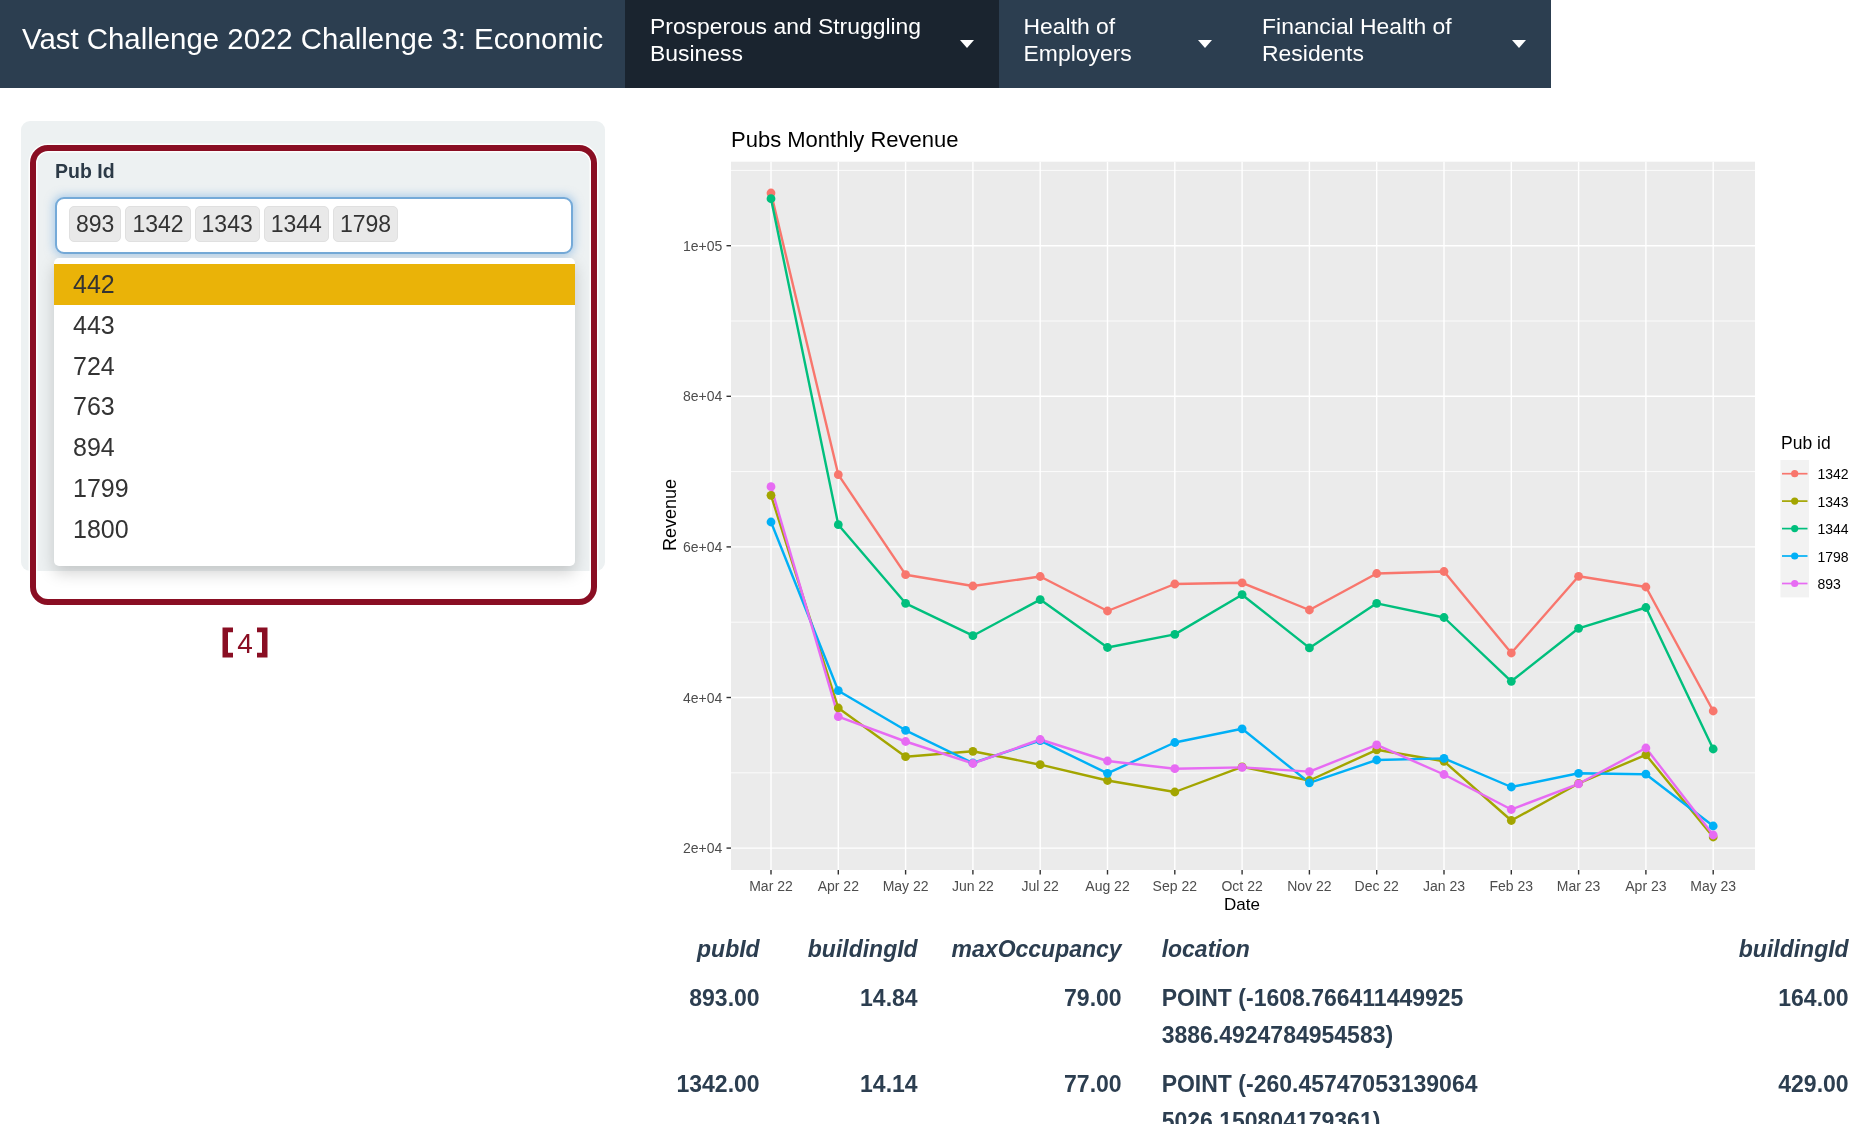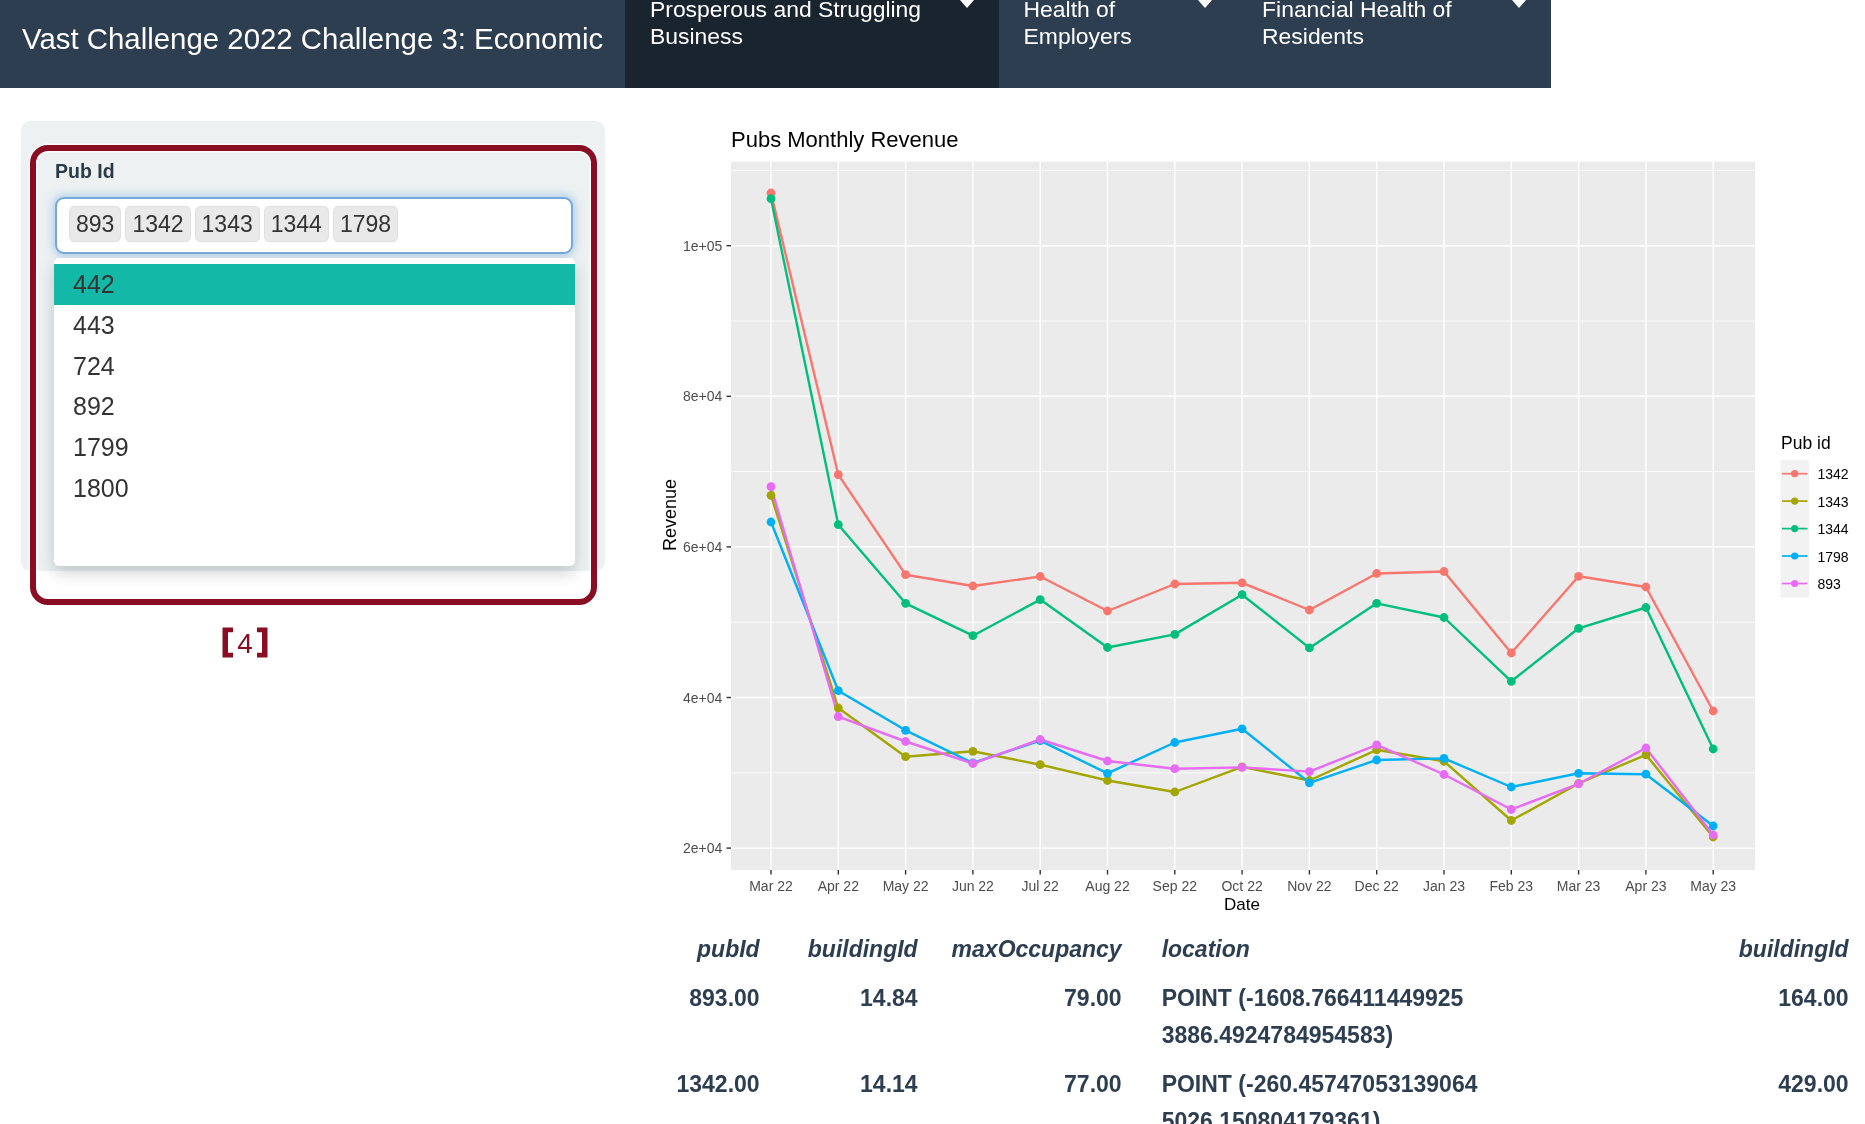--- a/index.html
+++ b/index.html
@@ -2,21 +2,21 @@
 <html><head>
 <meta charset="utf-8">
 <style>
 * { margin:0; padding:0; box-sizing:border-box; }
 html,body { width:1865px; height:1124px; overflow:hidden; background:#fff;
   font-family:"Liberation Sans", sans-serif; }
 .navbar { position:absolute; left:0; top:0; width:1551px; height:88px; background:#2c3e50; }
 .brand { position:absolute; left:22px; top:0; height:88px; display:flex; align-items:center;
   font-size:29.4px; color:#ffffff; transform:translateY(-5px); }
 .nav { position:absolute; left:625px; top:0; height:88px; display:flex; }
-.nav a { display:flex; align-items:flex-start; padding:0 25px; font-size:22.9px; color:#ffffff;
+.nav a { display:flex; align-items:center; padding:0 25px; font-size:22.9px; color:#ffffff;
   text-decoration:none; }
 .nav a span { transform:translateY(-4px); display:inline-block; }
 .nav a.active { background:#1a242f; }
 .nav a span.caret { display:inline-block; width:0; height:0; border-left:7.5px solid transparent;
   border-right:7.5px solid transparent; border-top:8px solid #fff; margin-left:9px;
   transform:none; }
 .well { position:absolute; left:21px; top:121px; width:584px; height:450px;
   background:#edf1f2; border-radius:9px; }
 .redbox { position:absolute; left:29.5px; top:144.5px; width:567px; height:460px;
   border:6px solid #8a0e23; border-radius:18px; background:transparent; z-index:5;
@@ -24,21 +24,21 @@
 .publabel { position:absolute; left:55px; top:160px; font-size:19.5px; font-weight:bold;
   color:#2c3a47; z-index:6; }
 .selbox { position:absolute; left:55px; top:197px; width:518px; height:56.5px; background:#fff;
   border:2px solid #75aad8; border-radius:9px; box-shadow:0 0 9px 2px rgba(110,170,225,0.5);
   display:flex; align-items:center; padding-left:12px; z-index:6; }
 .tag { display:inline-block; background:#e9e9e9; border:1px solid #e0e0e0; border-radius:5px;
   height:36px; line-height:34px; padding:0 6px; margin-right:4px; font-size:23px; color:#333; transform:translateY(-1px); }
 .dropdown { position:absolute; left:54px; top:258px; width:521px; height:308px; background:#fff;
   border-radius:5px; box-shadow:0 7px 16px rgba(0,0,0,0.18); padding-top:6px; z-index:6; }
 .opt { height:40.8px; line-height:40.8px; padding-left:19px; font-size:25px; color:#333; }
-.opt.active { background:#14b8a6; }
+.opt.active { background:#eab308; }
 table { position:absolute; left:676.5px; top:931px; border-collapse:collapse;
   font-size:23px; color:#2c3e50; }
 th,td { line-height:37px; font-weight:bold; vertical-align:top; }
 th { font-weight:bold; padding:0 0 6px 0;font-style:italic; }
 td { padding:6px 0; }
 .r { text-align:right; }
 .l { text-align:left; padding-left:40px; }
 </style>
 </head>
 <body>
@@ -66,21 +66,22 @@
   <span class="tag">893</span>
     <span class="tag">1342</span>
     <span class="tag">1343</span>
     <span class="tag">1344</span>
     <span class="tag">1798</span>
 </div>
 <div class="dropdown">
 <div class="opt active">442</div>
 <div class="opt">443</div>
 <div class="opt">724</div>
-<div class="opt">892</div>
+<div class="opt">763</div>
+<div class="opt">894</div>
 <div class="opt">1799</div>
 <div class="opt">1800</div>
 </div>
 <svg style="position:absolute;left:221px;top:626px" width="48" height="33" viewBox="0 0 48 33">
 <path d="M1.5 1.5 H12 V6.3 H7 V26.7 H12 V31.5 H1.5 Z" fill="#8a0e23"></path>
 <path d="M46.5 1.5 H36 V6.3 H41 V26.7 H36 V31.5 H46.5 Z" fill="#8a0e23"></path>
 <text x="24" y="27" font-size="28" fill="#8a0e23" text-anchor="middle" font-family="Liberation Sans, sans-serif">4</text>
 </svg>
 <svg style="position:absolute;left:0;top:0" width="1865" height="1124" viewBox="0 0 1865 1124">
 <rect x="731.0" y="161.7" width="1024.0" height="708.3" fill="#EBEBEB"></rect>

